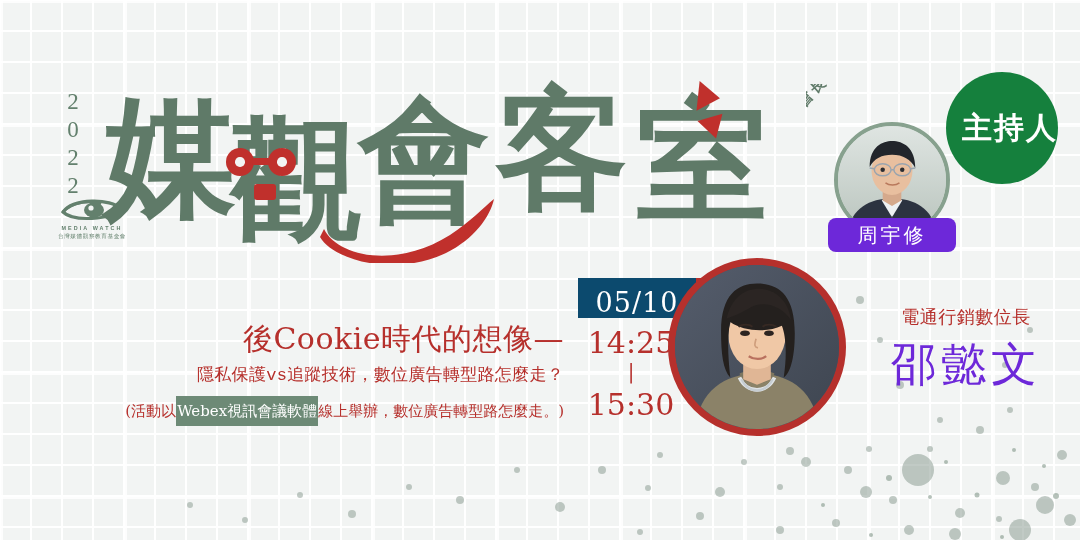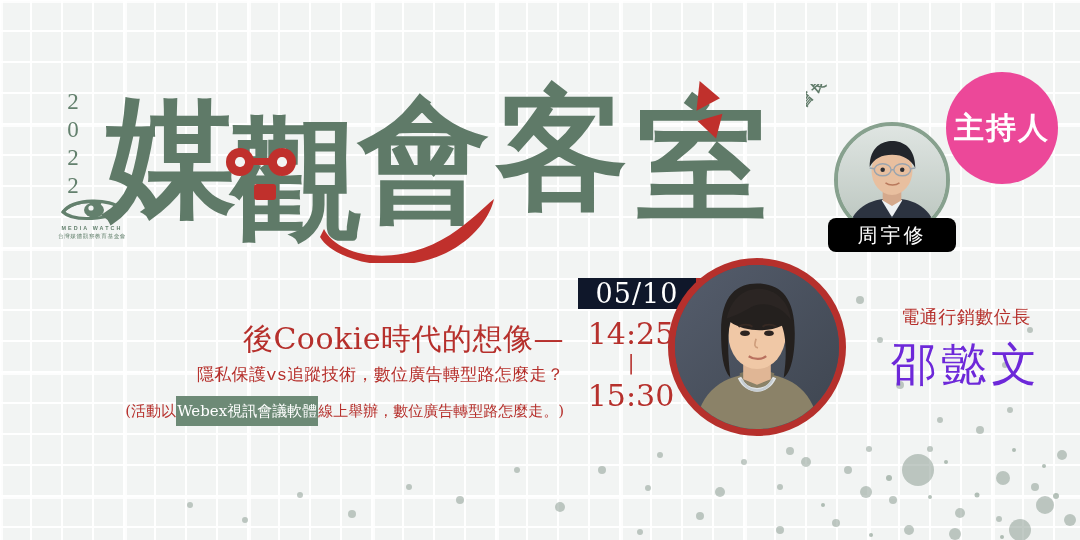--- a/index.html
+++ b/index.html
@@ -133,37 +133,37 @@
     border-right:13px solid transparent;
     border-top:22px solid #c0302c;
     transform:rotate(-16deg);
   }
 
   
   #host{ position:absolute; left:806px; top:72px; width:270px; height:190px; }
   #host-badge{
     position:absolute; right:18px; top:0;
     width:112px; height:112px; border-radius:50%;
-    background:#ec4899;
-    display:flex; align-items:center; justify-content:center;
+    background:#15803d;
+    display:flex; align-items:center; justify-content:flex-end;
   }
   #host-badge span{
     color:#ffffff; font-size:30px; letter-spacing:2px;
     font-family:"DejaVu Serif", serif; font-weight:bold;
   }
   #host-photo-wrap{
     position:absolute; left:28px; top:50px;
     width:116px; height:116px; border-radius:50%;
     border:4px solid #87a18e; overflow:hidden; background:#cfd9d2;
   }
   #host-photo{ width:100%; height:100%; display:block; }
   #host-name-plate{
     position:absolute; left:22px; top:146px;
     width:128px; height:34px; border-radius:8px;
-    background:#000000;
+    background:#6d28d9;
     display:flex; align-items:center; justify-content:center;
   }
   #host-name-plate span{
     color:#ffffff; font-size:20px; letter-spacing:3px;
     font-family:"DejaVu Serif", serif;
   }
   #host-arc{ position:absolute; left:0; top:12px; }
   #host-arc text{
     fill:#5f7a68; font-size:15.5px; letter-spacing:2.2px;
     font-family:"DejaVu Serif", serif; font-weight:bold;
@@ -186,22 +186,22 @@
     white-space:nowrap;
   }
   #topic-note .hl{
     background:#6d8a76; color:#ffffff; padding:6px 1px;
   }
 
   
   #datetime{ position:absolute; left:578px; top:278px; width:120px; }
   #date-banner{
     position:relative;
-    width:118px; height:31px;
-    background:#0f172a;
+    width:118px; height:40px;
+    background:#0c4a6e;
     display:flex; align-items:flex-end; justify-content:center;
   }
   #date-banner span{
     color:#ffffff; font-size:27px; letter-spacing:1px;
     font-family:"DejaVu Serif", serif;
   }
   #date-banner::after{
     content:""; position:absolute; right:-16px; top:0;
     width:0;height:0;
     border-top:42px solid #b6302c;

